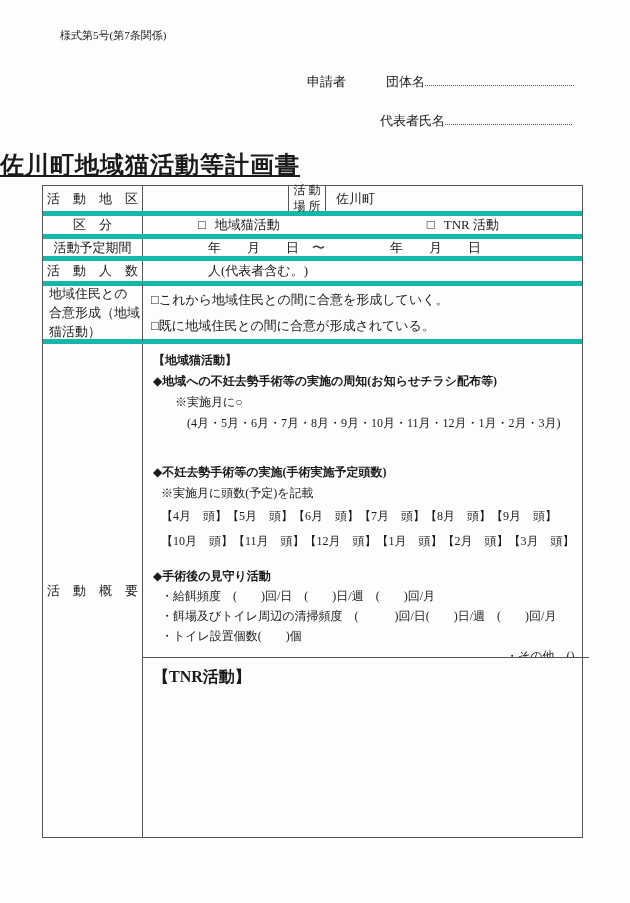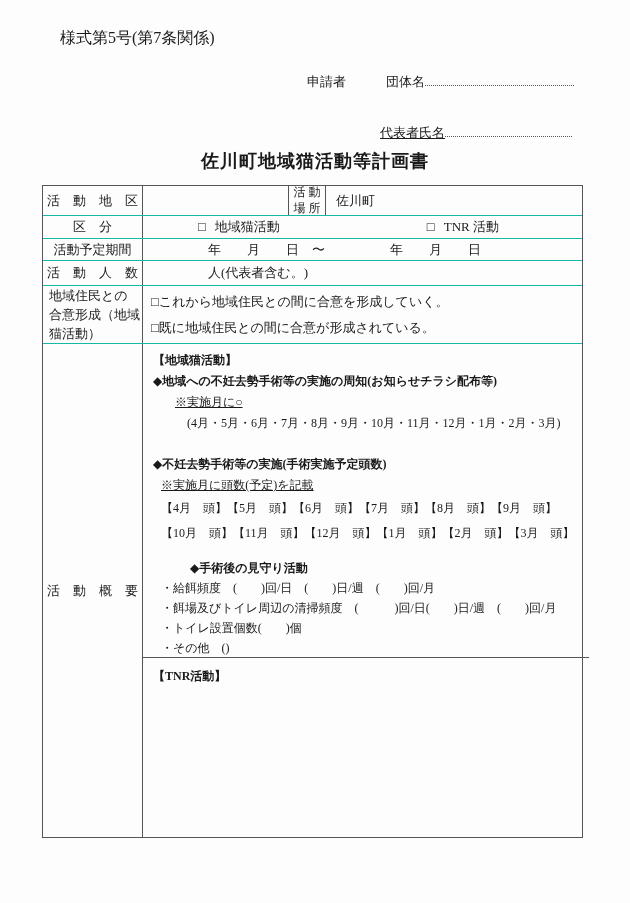--- a/index.html
+++ b/index.html
@@ -1,58 +1,58 @@
 <!DOCTYPE html>
 <html><head>
 <meta charset="utf-8">
 <style>
   html,body{margin:0;padding:0;background:#f6f6f6;}
   .sheet{
     position:relative;width:630px;height:903px;background:#fdfdfd;
     font-family:"Liberation Serif","DejaVu Serif",serif;color:#1a1a1a;
     overflow:hidden;
   }
-  .form-number{position:absolute;left:60px;top:28px;font-size:16px;}
+  .form-number{position:absolute;left:60px;top:28px;font-size:11px;}
   .applicant-block{position:absolute;left:307px;top:72px;font-size:13px;}
   .app-row{display:flex;align-items:baseline;white-space:nowrap;text-align:center;}
-  .app-row + .app-row{margin-top:32px;margin-left:73px;text-decoration:underline;}
+  .app-row + .app-row{margin-top:20px;margin-left:73px;}
   .app-label{margin-right:40px;}
   .dotline{display:inline-block;border-bottom:1.5px dotted #555;height:13px;}
   .dotline.w1{width:149px;}
   .dotline.w2{width:127px;}
-  .doc-title{position:absolute;top:149px;left:0;width:100%;text-align:center;
-    font-size:18px;font-weight:bold;letter-spacing:1px;}
+  .doc-title{position:absolute;top:149px;left:0;width:100%;
+    font-size:24px;font-weight:bold;letter-spacing:1px;text-decoration:underline;}
   .form-table{position:absolute;left:42px;top:185px;width:541px;
     border:1px solid #555;box-sizing:border-box;font-size:13px;background:#fdfdfd;}
-  .trow{display:flex;border-bottom:1px solid #14b8a6;box-sizing:border-box;}
+  .trow{display:flex;border-bottom:5px solid #14b8a6;box-sizing:border-box;}
   .trow:last-child{border-bottom:none;}
   .cell{box-sizing:border-box;border-right:1px solid #555;display:flex;align-items:center;}
   .cell.last{border-right:none;}
   .label-cell{width:100px;justify-content:center;text-align:center;flex:none;}
   .pre{white-space:pre-line;}
   .small-label{font-size:12px;line-height:1.3;justify-content:center;text-align:center;}
   .h30{height:30px;} .h23{height:23px;} .h22{height:22px;} .h25{height:25px;} .h58{height:58px;align-items:center;}
   .chk{margin-right:9px;}
   .cat-cell{flex:1;align-items:center;}
   .cat-group{display:flex;align-items:center;white-space:nowrap;}
   .pad-val{padding-left:65px;white-space:nowrap;text-align:center;}
   .consensus-content{flex:1;padding-left:8px;}
   .consensus-content .opt{line-height:26px;white-space:nowrap;}
   .overview-right{flex:1;display:flex;flex-direction:column;}
   .ov-a{height:314px;border-bottom:1px solid #555;box-sizing:border-box;
     padding:6px 14px 0 10px;font-size:12px;overflow:hidden;}
-  .ov-b{flex:1;padding:8px 14px 0 10px;font-size:12px;}
+  .ov-b{flex:1;padding:8px 14px 0 10px;font-size:16px;}
   .ln{line-height:21px;white-space:nowrap;}
   .ln-wide{line-height:25px;white-space:nowrap;}
   .ln-tight{line-height:20px;white-space:nowrap;}
   .bold{font-weight:bold;}
-  .ul{text-decoration:underline;}
+  .ul{}
   .ind1{margin-left:22px;} .ind2{margin-left:34px;} .ind3{margin-left:8px;} .ind4{margin-left:8px;}
-  .mt20{margin-top:20px;} .mt12{margin-top:12px;margin-left:37px;}
-  .between{display:flex;justify-content:flex-start;}
+  .mt20{margin-top:28px;} .mt12{margin-top:12px;}
+  .between{display:flex;justify-content:flex-end;}
 </style>
 </head>
 <body>
 
 <div class="sheet">
 
   <div class="form-number">様式第5号(第7条関係)</div>
 
   <div class="applicant-block">
     <div class="app-row">

